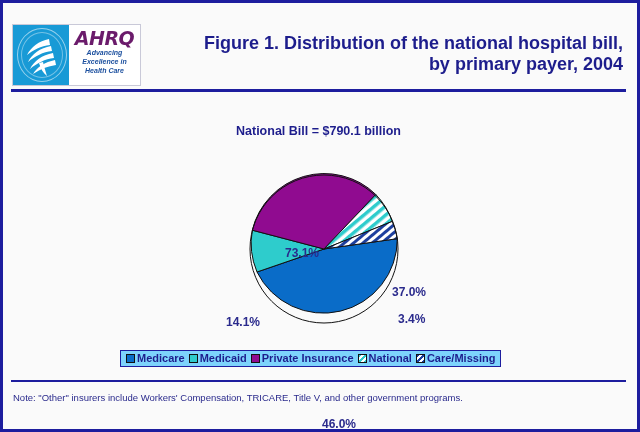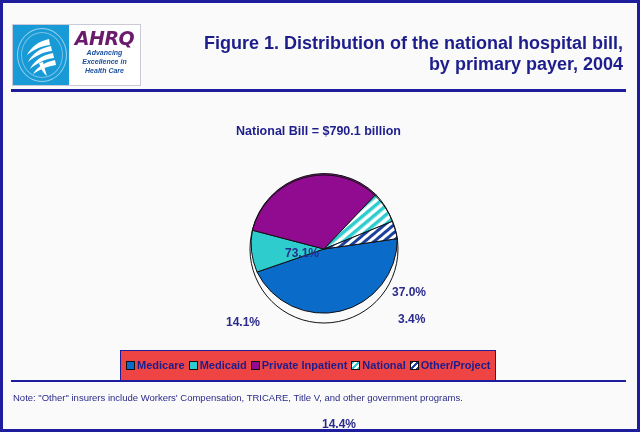--- a/index.html
+++ b/index.html
@@ -142,23 +142,23 @@
   #pct-private  { left: 274px; top: 150px; }
   #pct-medicaid { left: 193px; top: 219px; margin-left: 22px; }
   #pct-medicare { left: 311px; top: 321px; }
   #pct-uninsured{ left: 381px; top: 189px; }
   #pct-other    { left: 387px; top: 209px; margin-top: 7px; }
 
   
   #legend {
     position: absolute;
     left: 117px; top: 347px;
-    height: 31px;
+    height: 17px;
     border: 1px solid #1d1d9e;
-    background: #ef4444;
+    background: #7dd3fc;
     display: flex;
     align-items: center;
     padding: 0 3px;
     box-sizing: border-box;
   }
   .legend-item {
     display: flex;
     align-items: center;
     margin: 0 2px;
   }
@@ -261,50 +261,50 @@
         <path d="M 76 76 L 127.8 21.5 A 74 74 0 0 1 144.3 48.4 Z" fill="url(#stripe-cyan)" stroke="#111111" stroke-width="1"></path>
 
         <path d="M 76 76 L 144.3 48.4 A 74 74 0 0 1 149.3 65.7 Z" fill="url(#stripe-navy)" stroke="#111111" stroke-width="1"></path>
 
         <circle cx="76" cy="76" r="74" fill="none" stroke="#111111" stroke-width="1"></circle>
       </svg>
     </div>
 
     <div class="pct-label" id="pct-private">73.1%</div>
     <div class="pct-label" id="pct-medicaid">14.1%</div>
-    <div class="pct-label" id="pct-medicare">14.4%</div>
+    <div class="pct-label" id="pct-medicare">46.0%</div>
     <div class="pct-label" id="pct-uninsured">37.0%</div>
     <div class="pct-label" id="pct-other">3.4%</div>
   </div>
 
   <div id="legend">
 
     <div class="legend-item">
       <span class="swatch" style="background:#0a6cc8"></span>
       <span class="legend-label">Medicare</span>
     </div>
 
     <div class="legend-item">
       <span class="swatch" style="background:#2ecccc"></span>
       <span class="legend-label">Medicaid</span>
     </div>
 
     <div class="legend-item">
       <span class="swatch" style="background:#900b90"></span>
-      <span class="legend-label">Private Inpatient</span>
+      <span class="legend-label">Private Insurance</span>
     </div>
 
     <div class="legend-item">
       <span class="swatch" style="background:repeating-linear-gradient(135deg,#2ecccc 0 2px,#ffffff 2px 4px)"></span>
       <span class="legend-label">National</span>
     </div>
 
     <div class="legend-item">
       <span class="swatch" style="background:repeating-linear-gradient(135deg,#1d3f9e 0 2px,#ffffff 2px 4px)"></span>
-      <span class="legend-label">Other/Project</span>
+      <span class="legend-label">Care/Missing</span>
     </div>
   </div>
 
   <div id="foot-rule"></div>
   <div id="footnotes">
     <div class="foot-line">Note: "Other" insurers include Workers' Compensation, TRICARE, Title V, and other government programs.</div>
   </div>
 
 </div>
 

